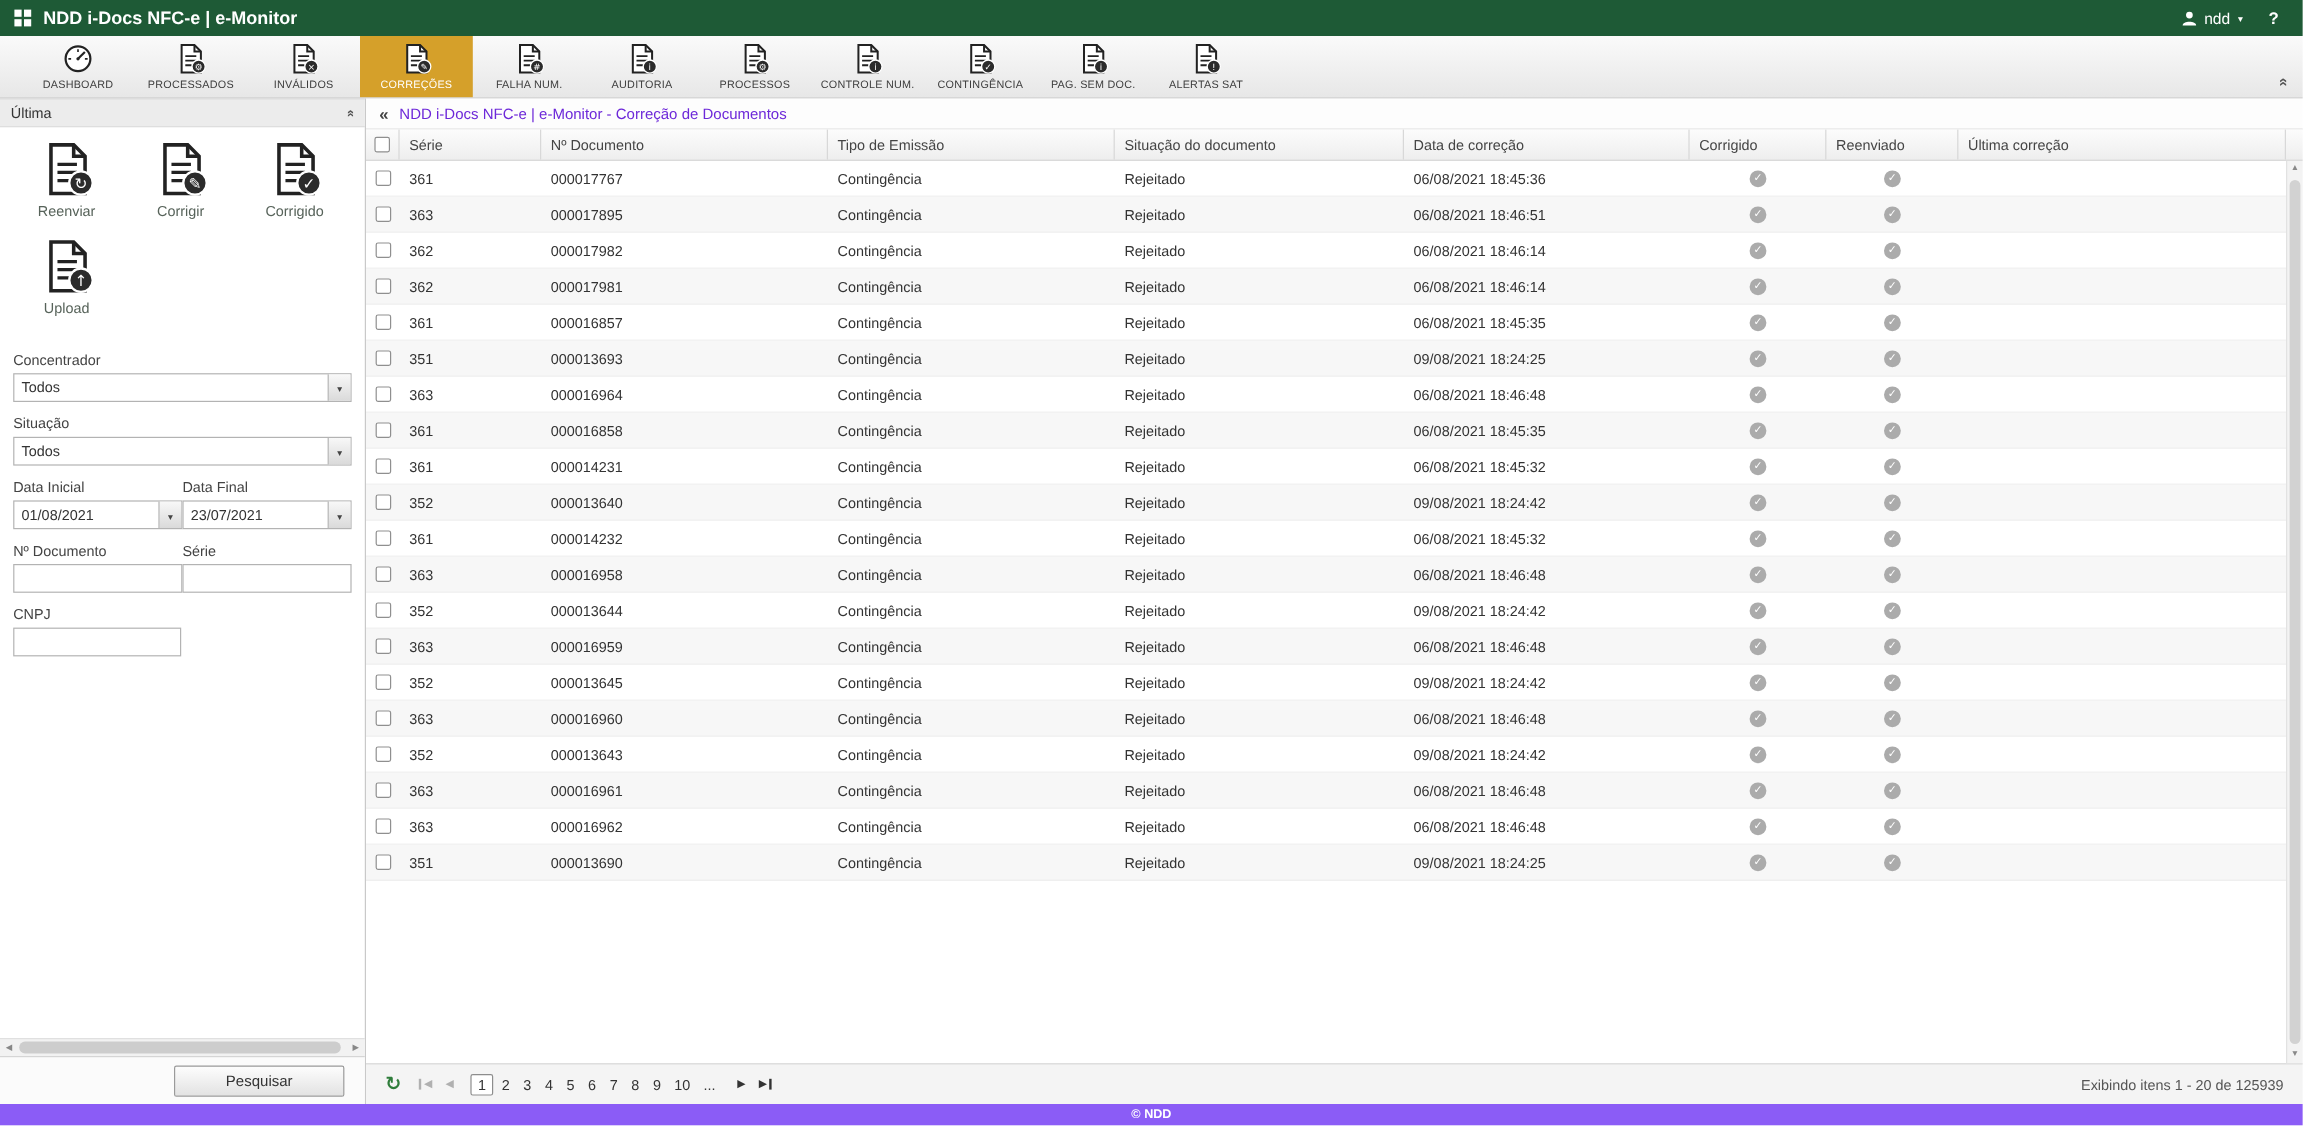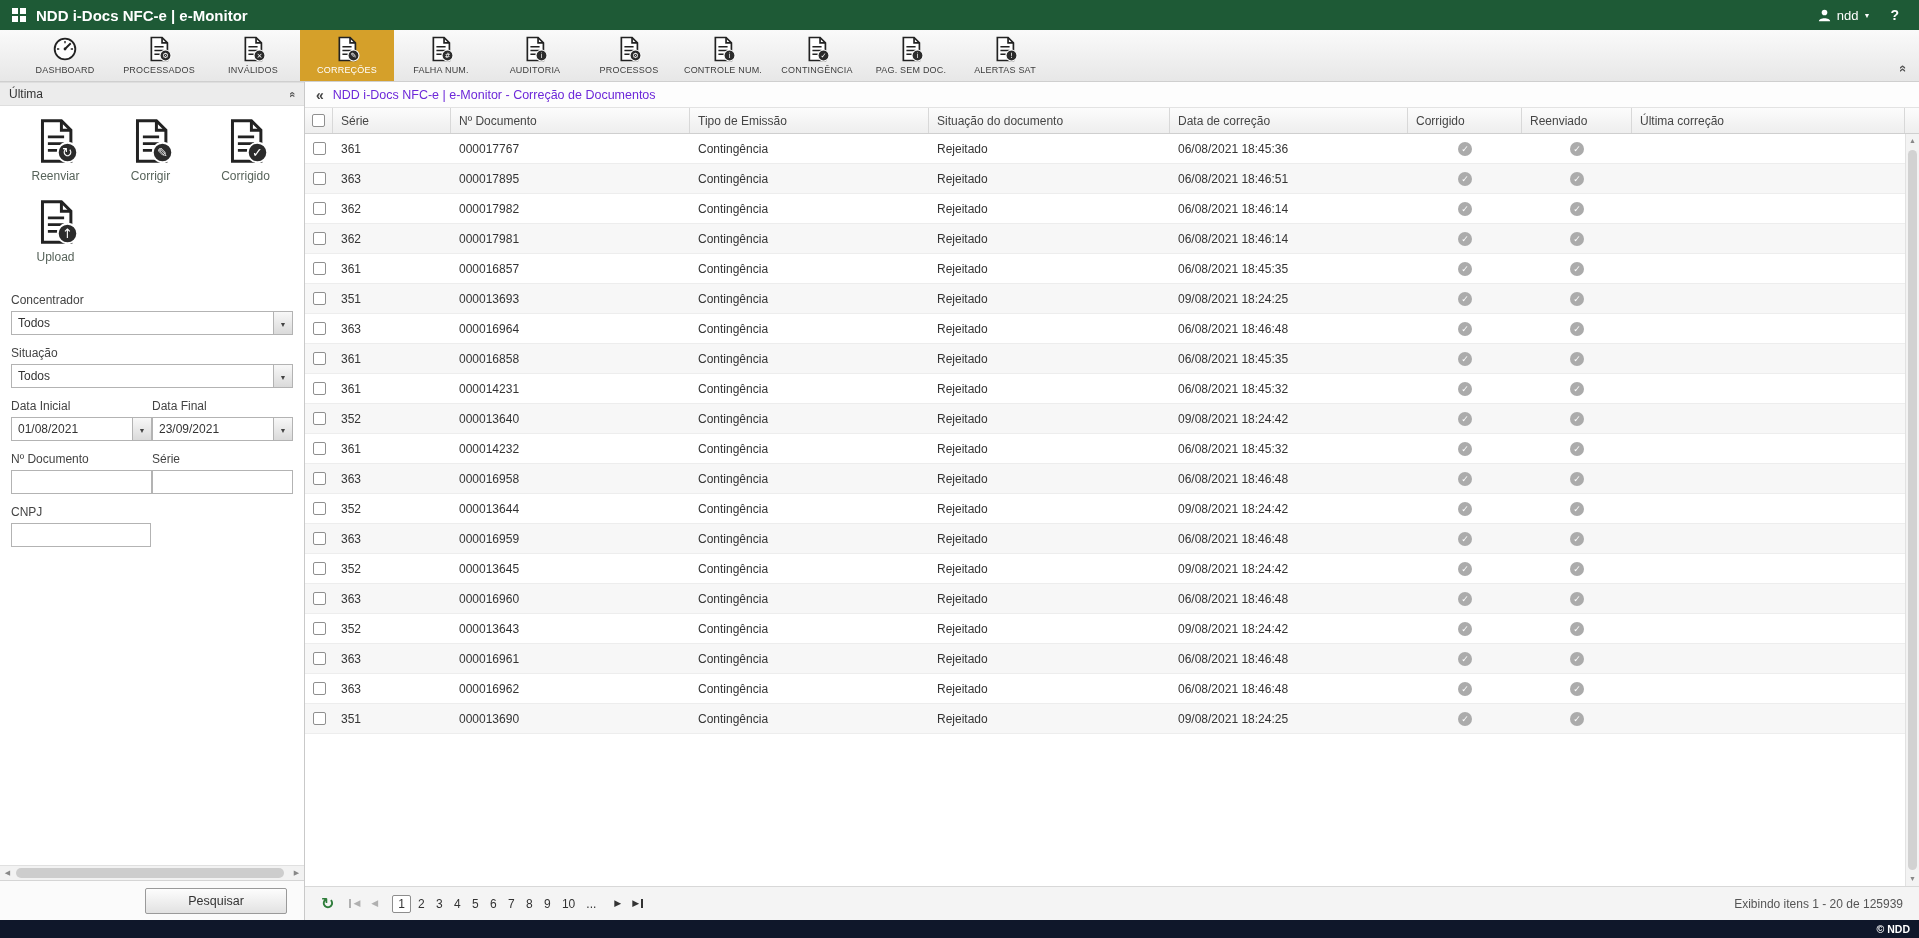--- a/index.html
+++ b/index.html
@@ -106,21 +106,21 @@
 .pg-next::before{content:"▶"}
 .pg-last{border-right:2px solid currentColor;padding-right:2px}
 .pg-last::before{content:"▶"}
 .pg-pages{display:flex;align-items:center;gap:3px;margin:0 5px}
 .pg-page{min-width:15px;text-align:center;padding:2px 4px;cursor:pointer;color:#333}
 .pg-page.cur{background:#fff;border:1px solid #8d8d8d;border-radius:2px;padding:1px 5px;cursor:default}
 .pg-page.ellipsis{cursor:default}
 .pg-status{margin-left:auto;color:#555}
 
 
-.footer{height:18px;flex:0 0 18px;background:#0f172a;color:#fff;display:flex;align-items:center;justify-content:flex-end;padding:0 9px;font-size:10.5px;font-weight:bold}
+.footer{height:18px;flex:0 0 18px;background:#8b5cf6;color:#fff;display:flex;align-items:center;justify-content:center;padding:0 9px;font-size:10.5px;font-weight:bold}
 </style>
 </head>
 <body>
 
 <div class="app">
 
   <div class="titlebar">
     <span class="grid-icon">
         <i></i>
         <i></i>
@@ -329,21 +329,21 @@
             <div class="combo">
               <span class="combo-val">01/08/2021</span>
               <span class="combo-btn">
                   <span class="arr-down"></span>
                 </span>
             </div>
           </div>
           <div class="col">
             <label class="f-label">Data Final</label>
             <div class="combo">
-              <span class="combo-val">23/09/2021</span>
+              <span class="combo-val">23/07/2021</span>
               <span class="combo-btn">
                   <span class="arr-down"></span>
                 </span>
             </div>
           </div>
         </div>
 
         <div class="two-col">
           <div class="col">
             <label class="f-label">Nº Documento</label>

